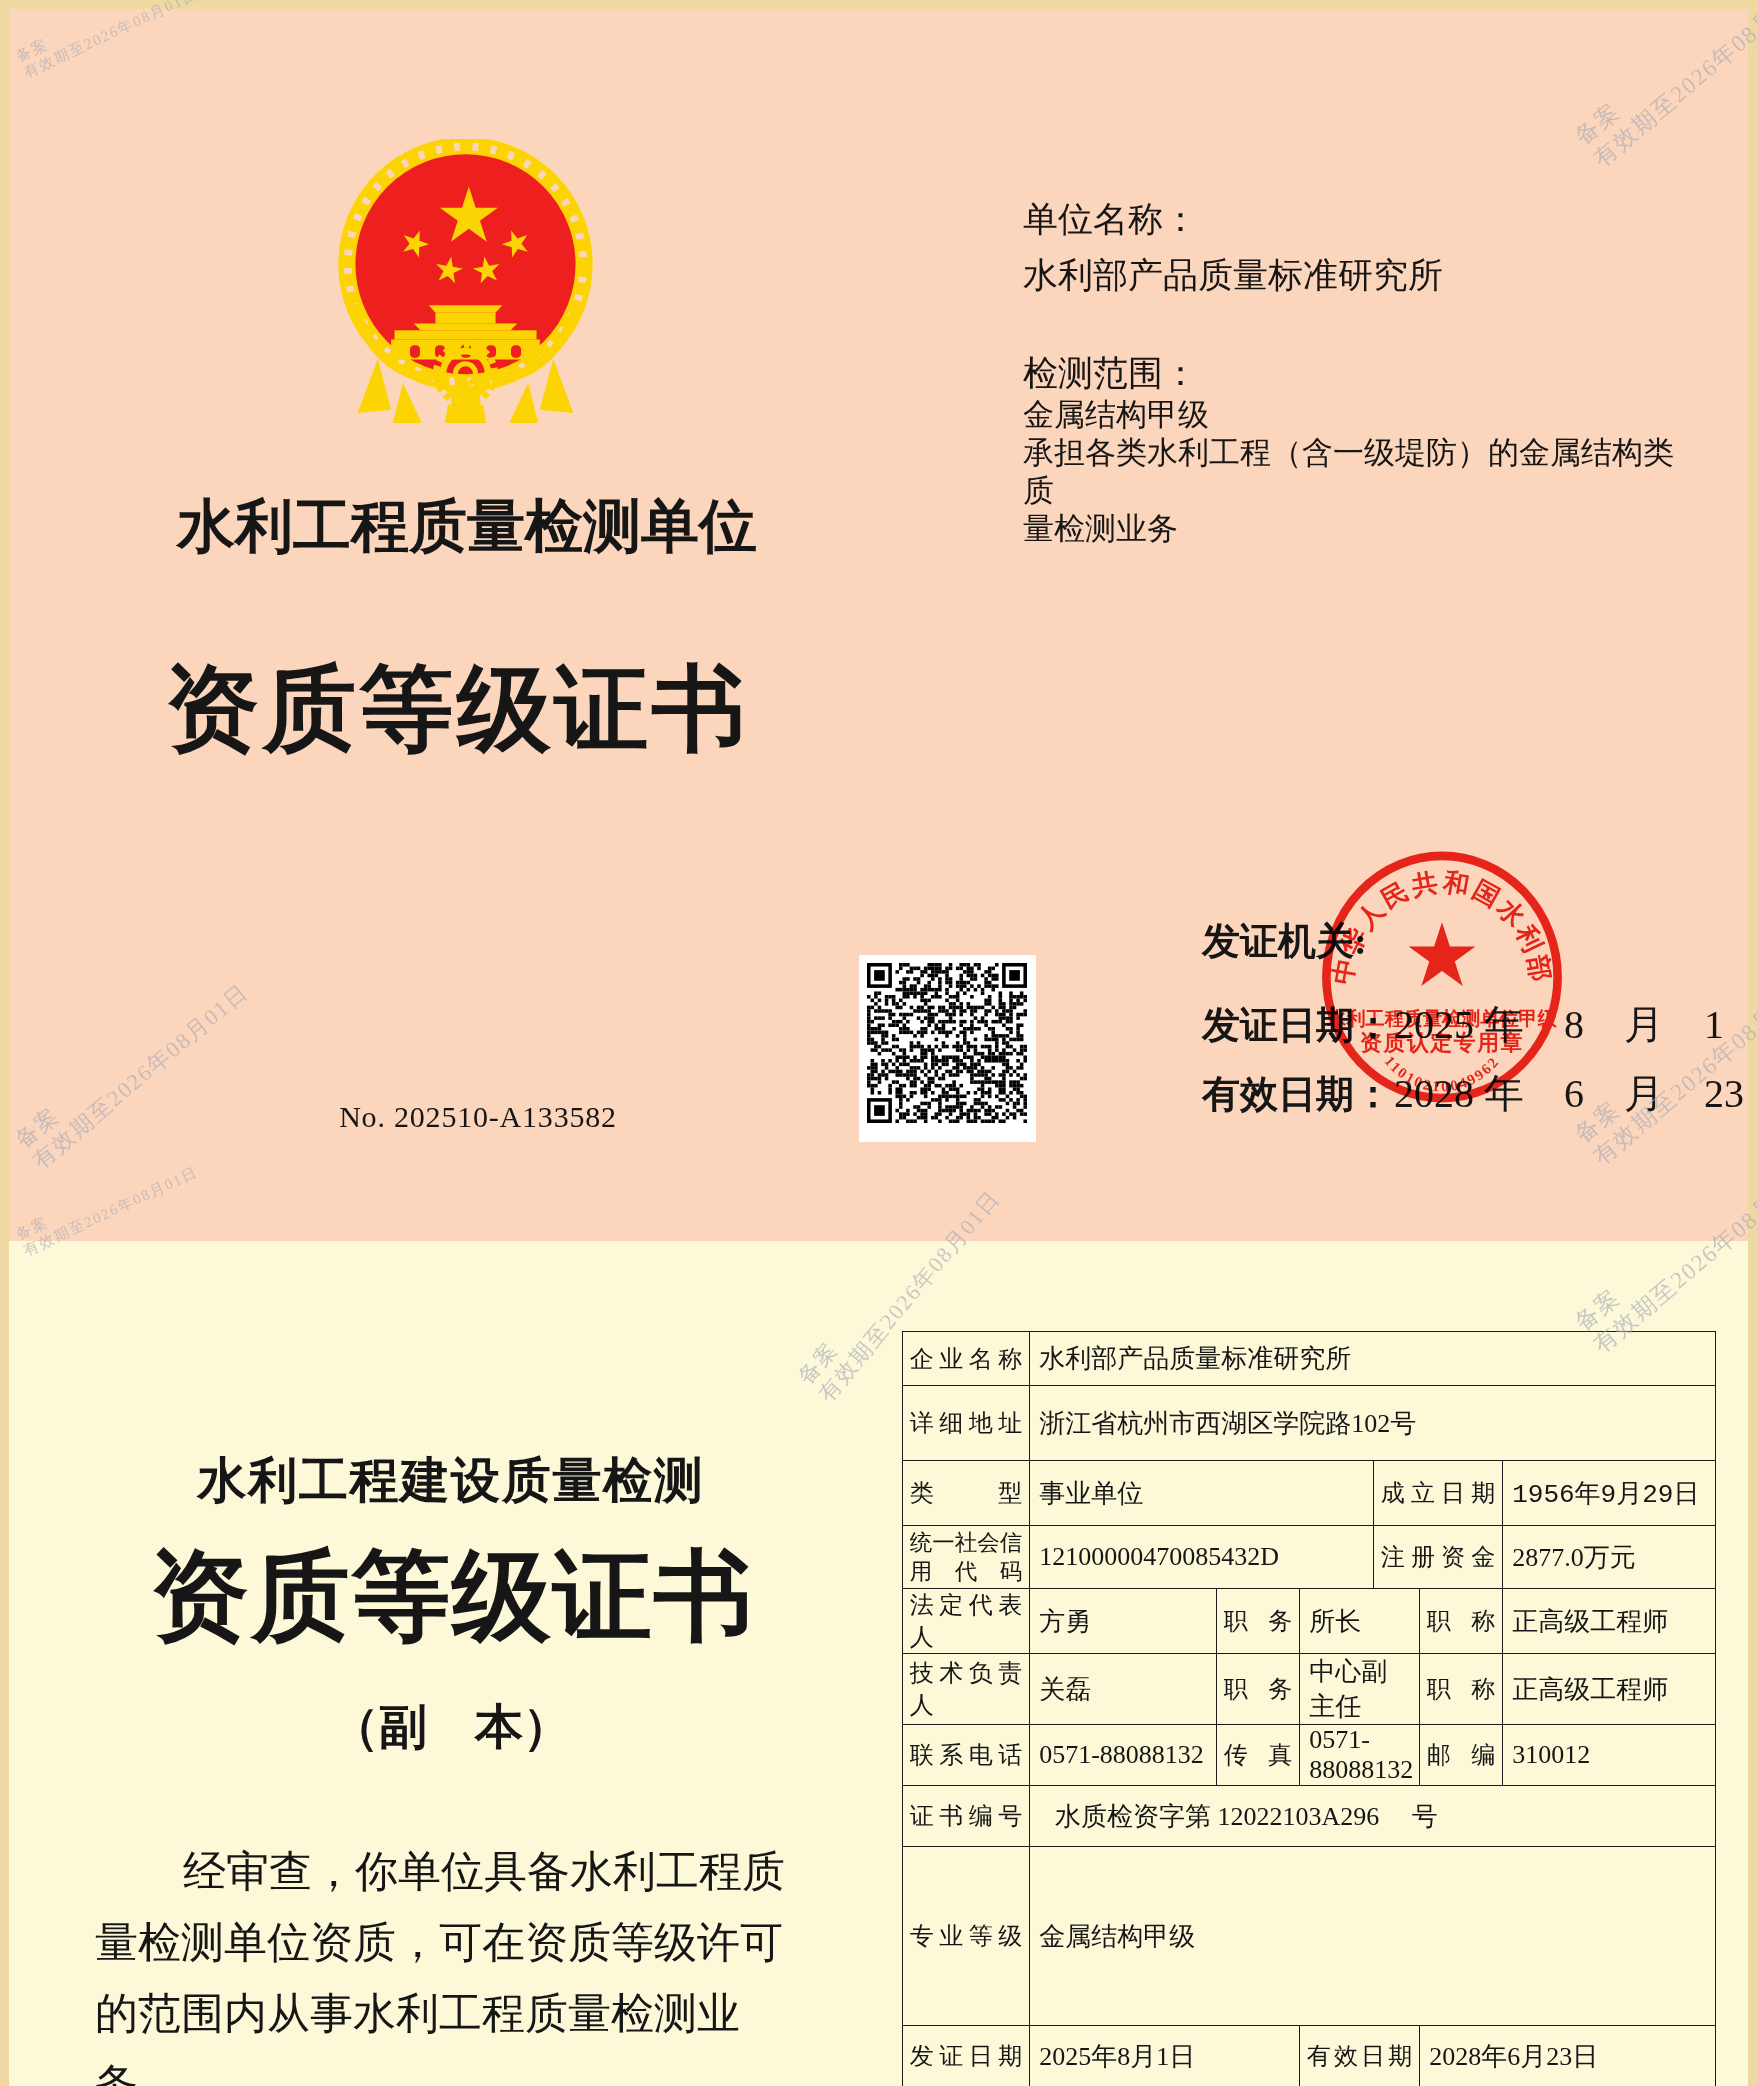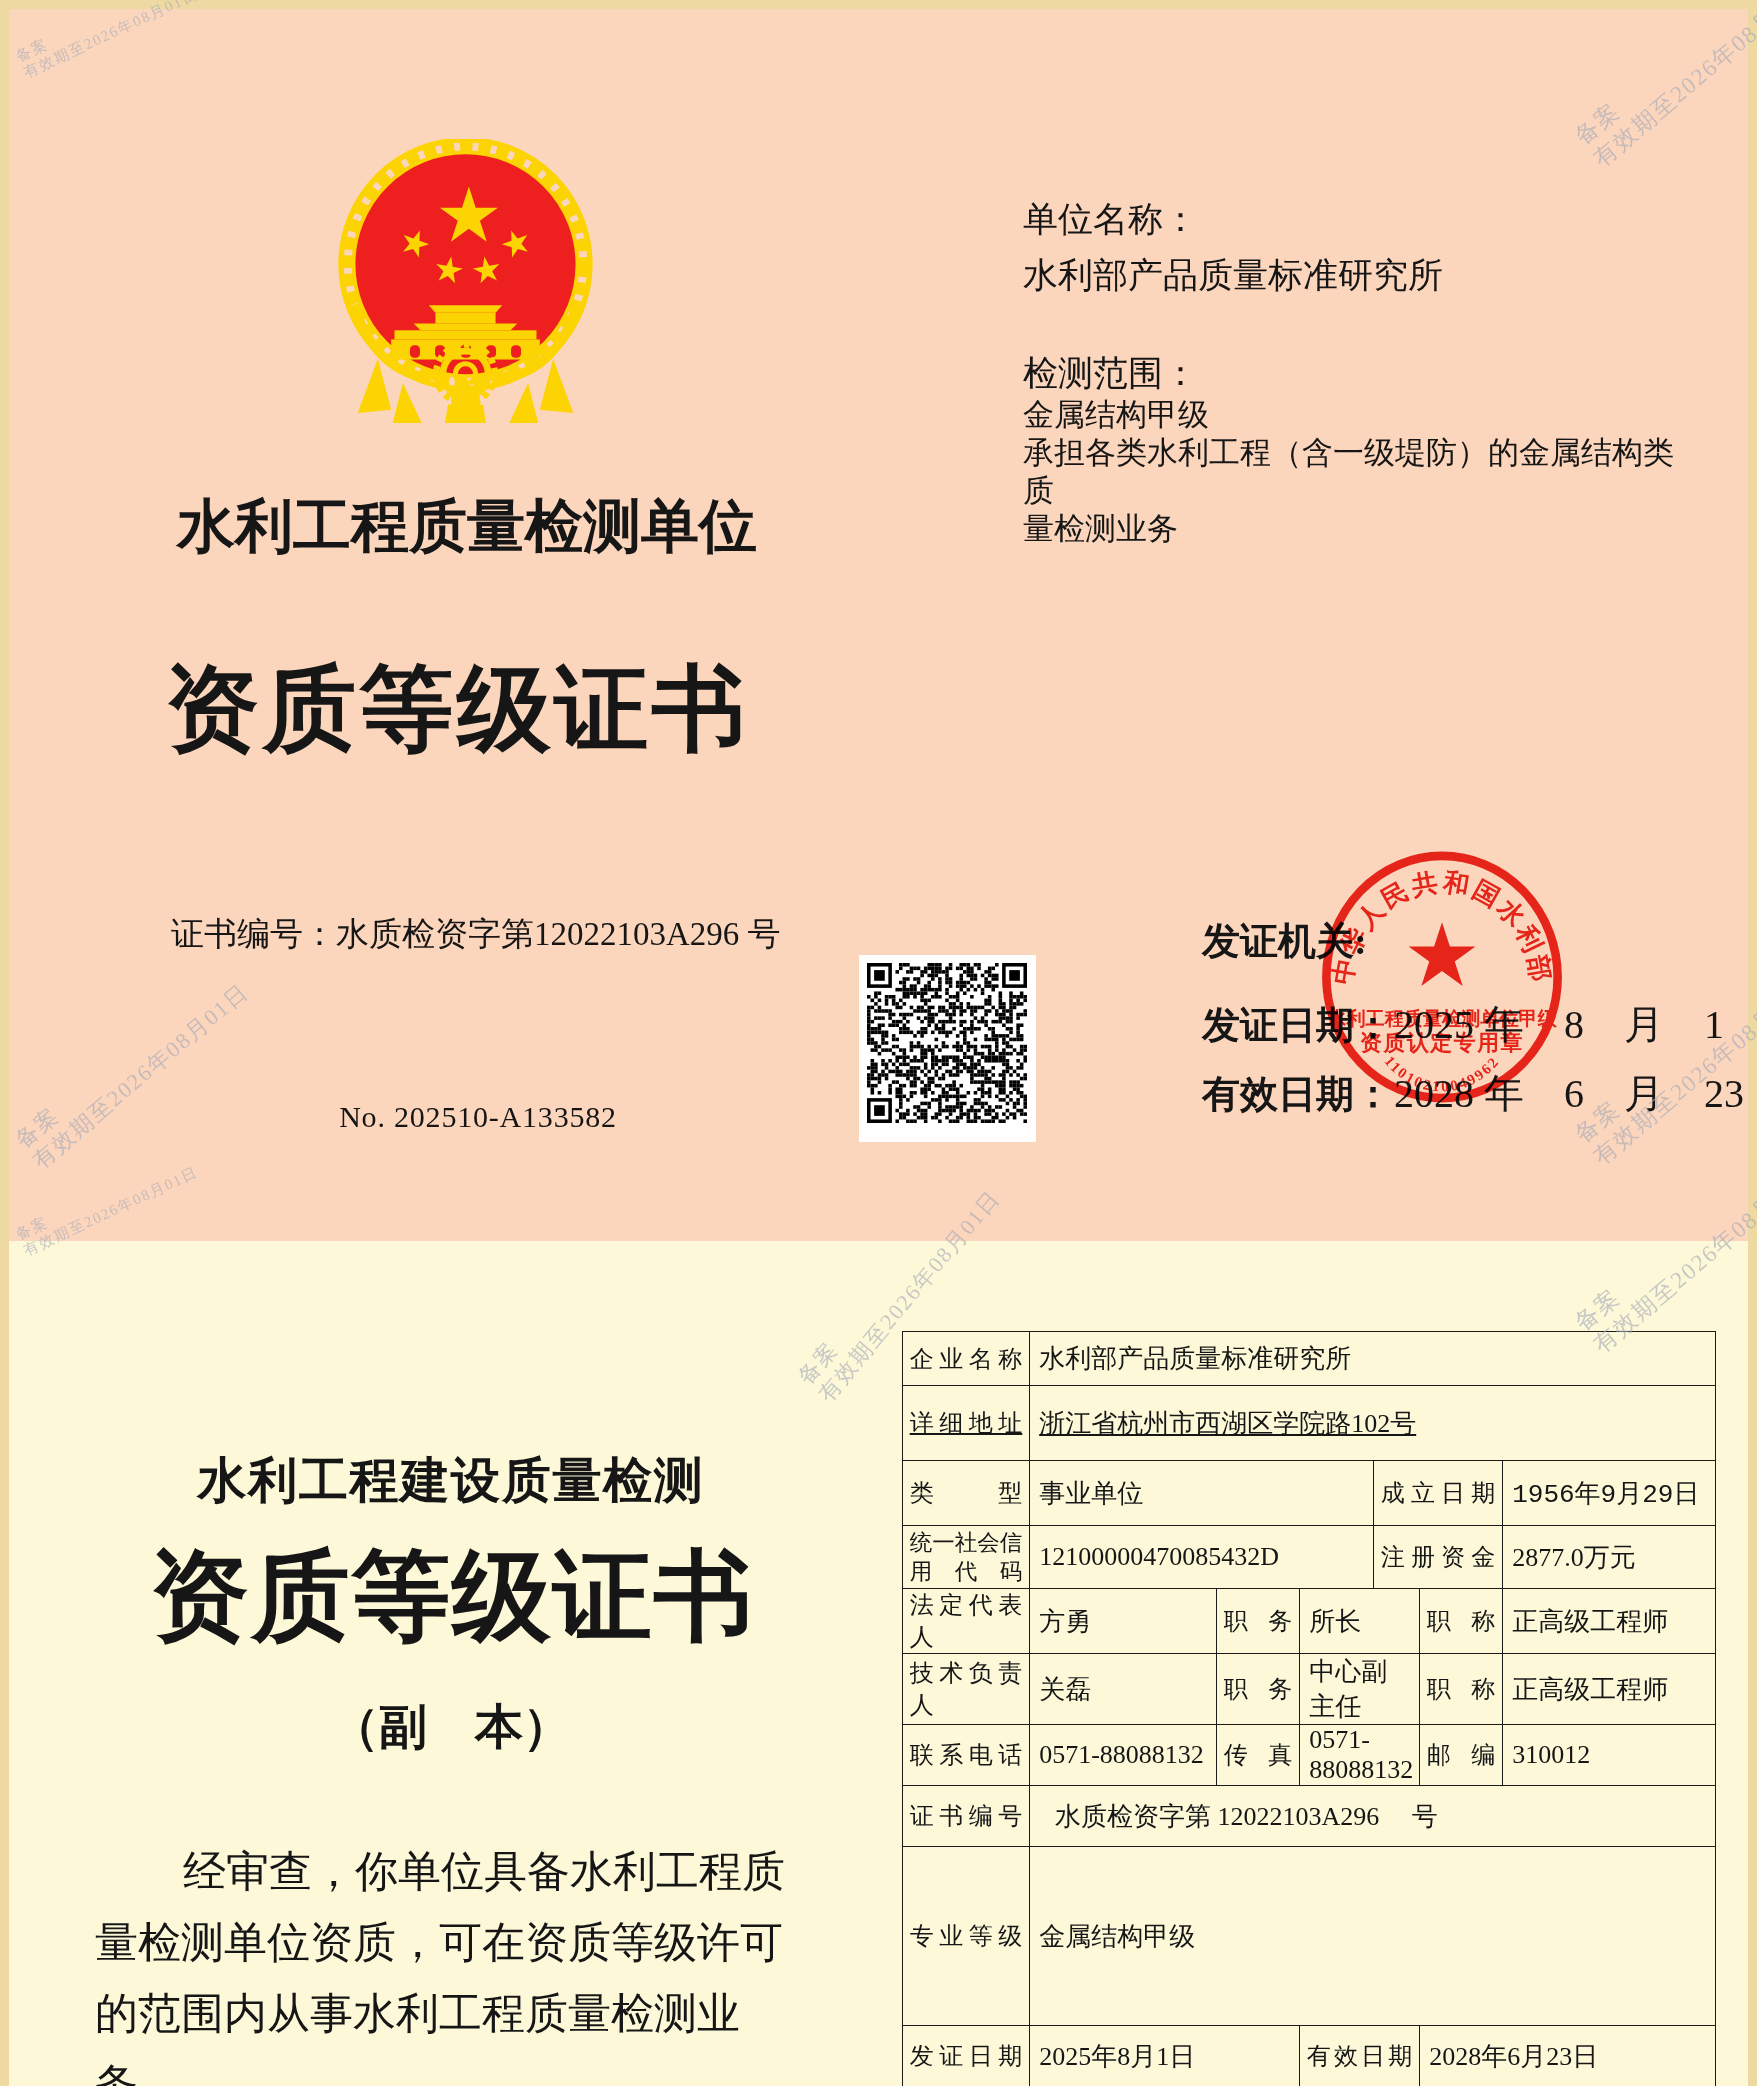--- a/index.html
+++ b/index.html
@@ -39,21 +39,21 @@
   .b-title2{left:150px;top:1531px;width:601px;text-align:center;font-weight:bold;font-size:99px;letter-spacing:1.7px;white-space:nowrap;}
   .b-copy{left:159px;top:1695px;width:584px;text-align:center;font-weight:bold;font-size:48px;}
   .b-body{left:95px;top:1836px;width:718px;font-size:43px;line-height:71px;}
   .b-body .indent{text-indent:88px;}
 
   
   .info-table{position:absolute;left:902px;top:1331px;border-collapse:collapse;table-layout:fixed;width:814px;z-index:2;}
   .info-table td{border:1.7px solid #1b1b1b;font-size:26px;padding:0 9.2px;overflow:hidden;}
   .info-table td.lbl{text-align:justify;text-align-last:justify;font-size:24px;padding:0 6.7px;}
   .info-table td.lbl-sm{font-size:22.5px;line-height:1.3;}
-  .r1{height:54px;} .r2{height:75px;text-decoration:underline;} .r3{height:65px;font-family:Liberation Mono, monospace;} .r4{height:63px;padding-left:8px;}
+  .r1{height:54px;} .r2{height:75px;} .r3{height:65px;font-family:Liberation Mono, monospace;} .r4{height:63px;padding-left:8px;}
   .r5{height:58px;} .r6{height:54px;} .r7{height:46px;} .r8{height:61px;}
   .r9{height:179px;} .r10{height:61px;}
 </style>
 </head>
 <body>
 
 <div class="canvas">
 
   <div class="page page-top"></div>
   <div class="page page-bottom"></div>
@@ -143,21 +143,20 @@
   <div class="abs scope-label">检测范围：</div>
   <div class="abs scope-lines">
     <div>金属结构甲级</div>
     <div>承担各类水利工程（含一级堤防）的金属结构类质</div>
     <div>量检测业务</div>
   </div>
 
   <div class="abs main-title">水利工程质量检测单位</div>
   <div class="abs cert-title">资质等级证书</div>
 
-  <div class="abs certno-line">证书编号：水质检资字第12022103A296  号</div>
 
   <div class="abs qr-box" id="qr">
       <svg viewBox="0 0 450 450">
         <g fill="#000">
           <rect x="90" y="0" width="10" height="10"></rect>
           <rect x="100" y="0" width="10" height="10"></rect>
           <rect x="110" y="0" width="10" height="10"></rect>
           <rect x="170" y="0" width="10" height="10"></rect>
           <rect x="180" y="0" width="10" height="10"></rect>
           <rect x="190" y="0" width="10" height="10"></rect>

